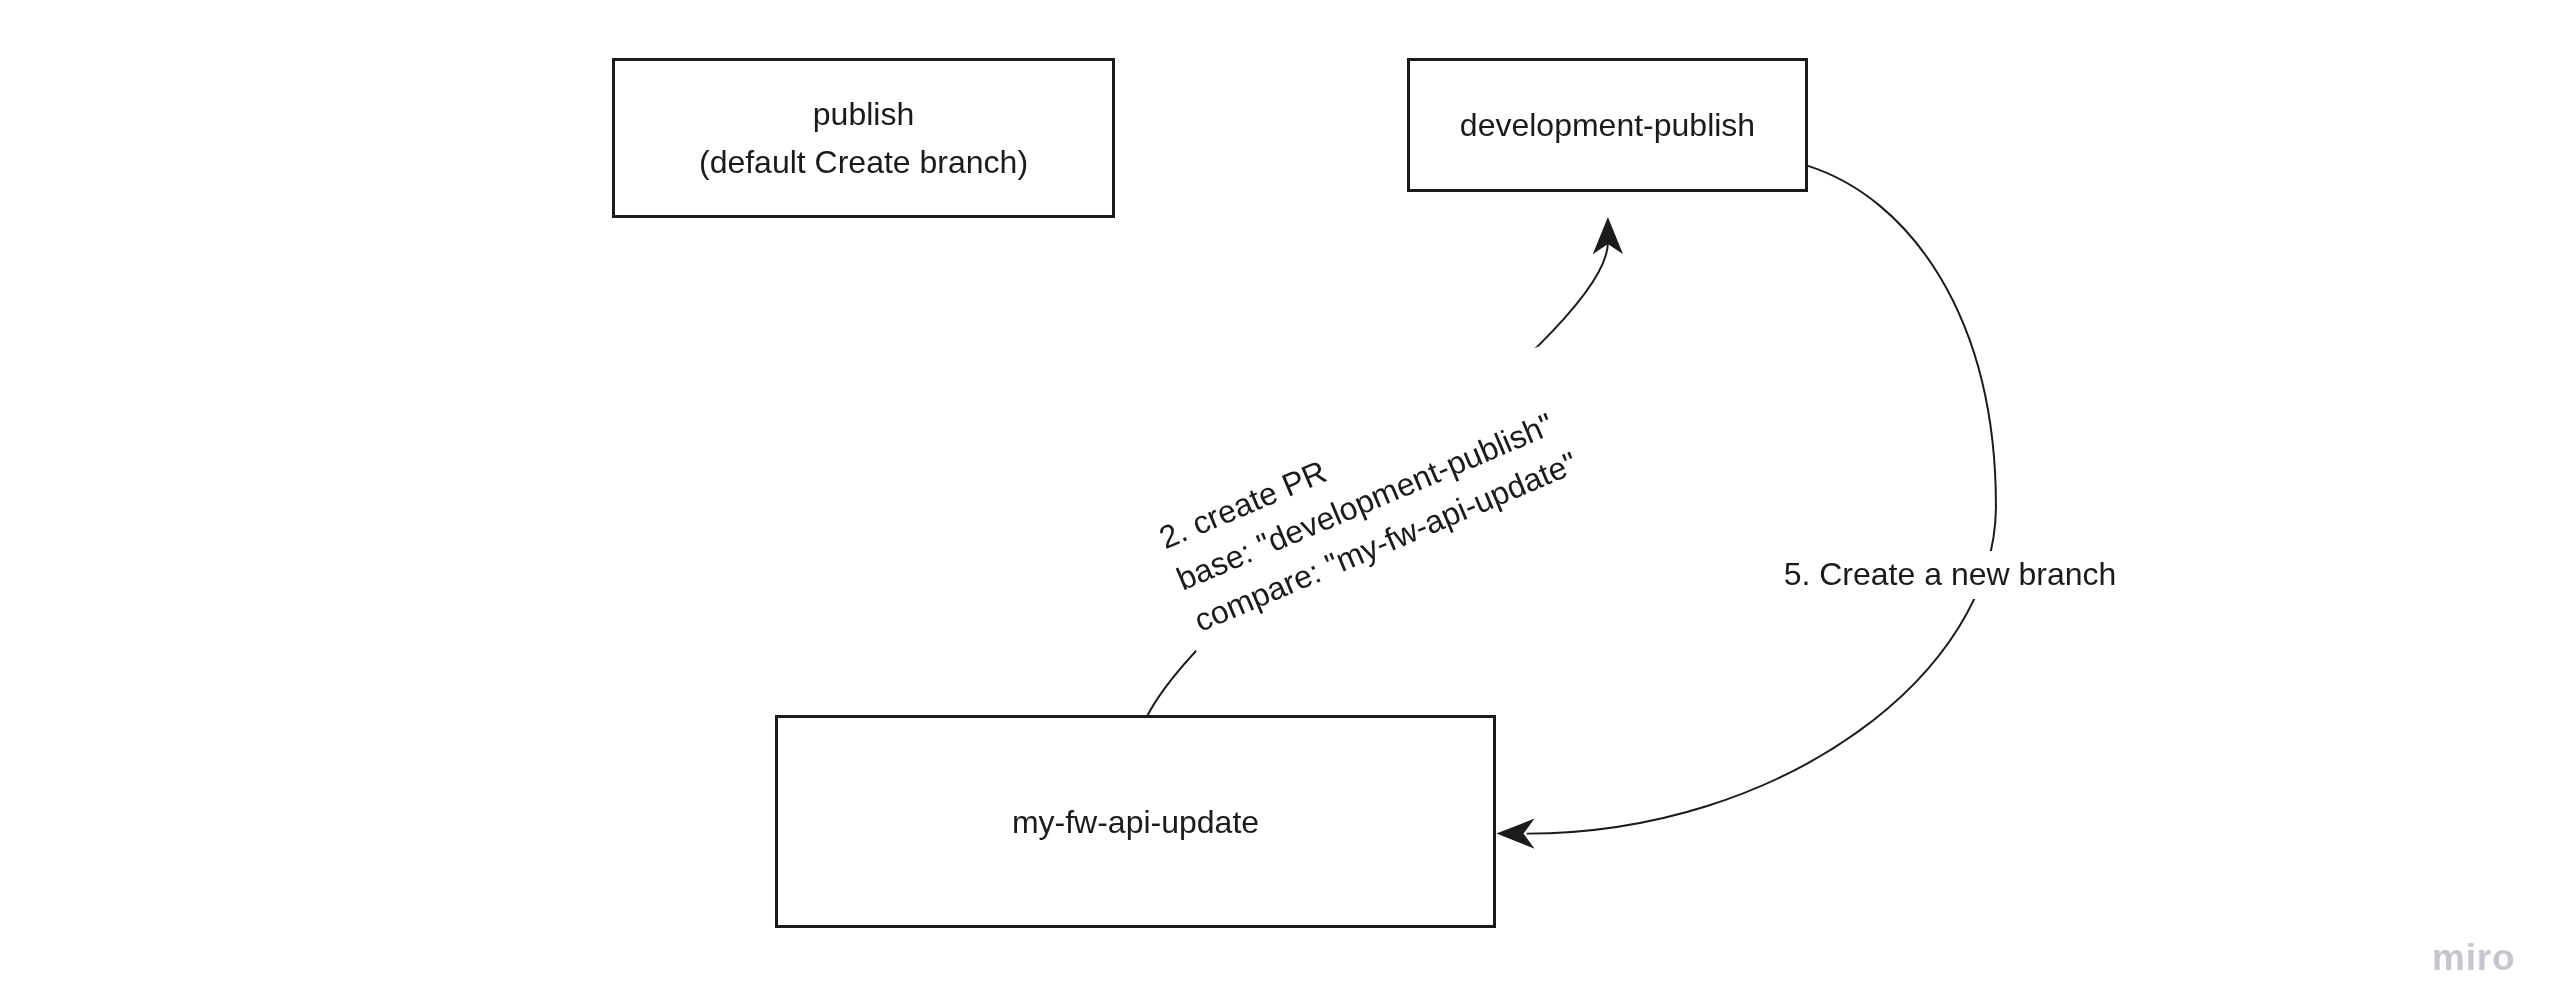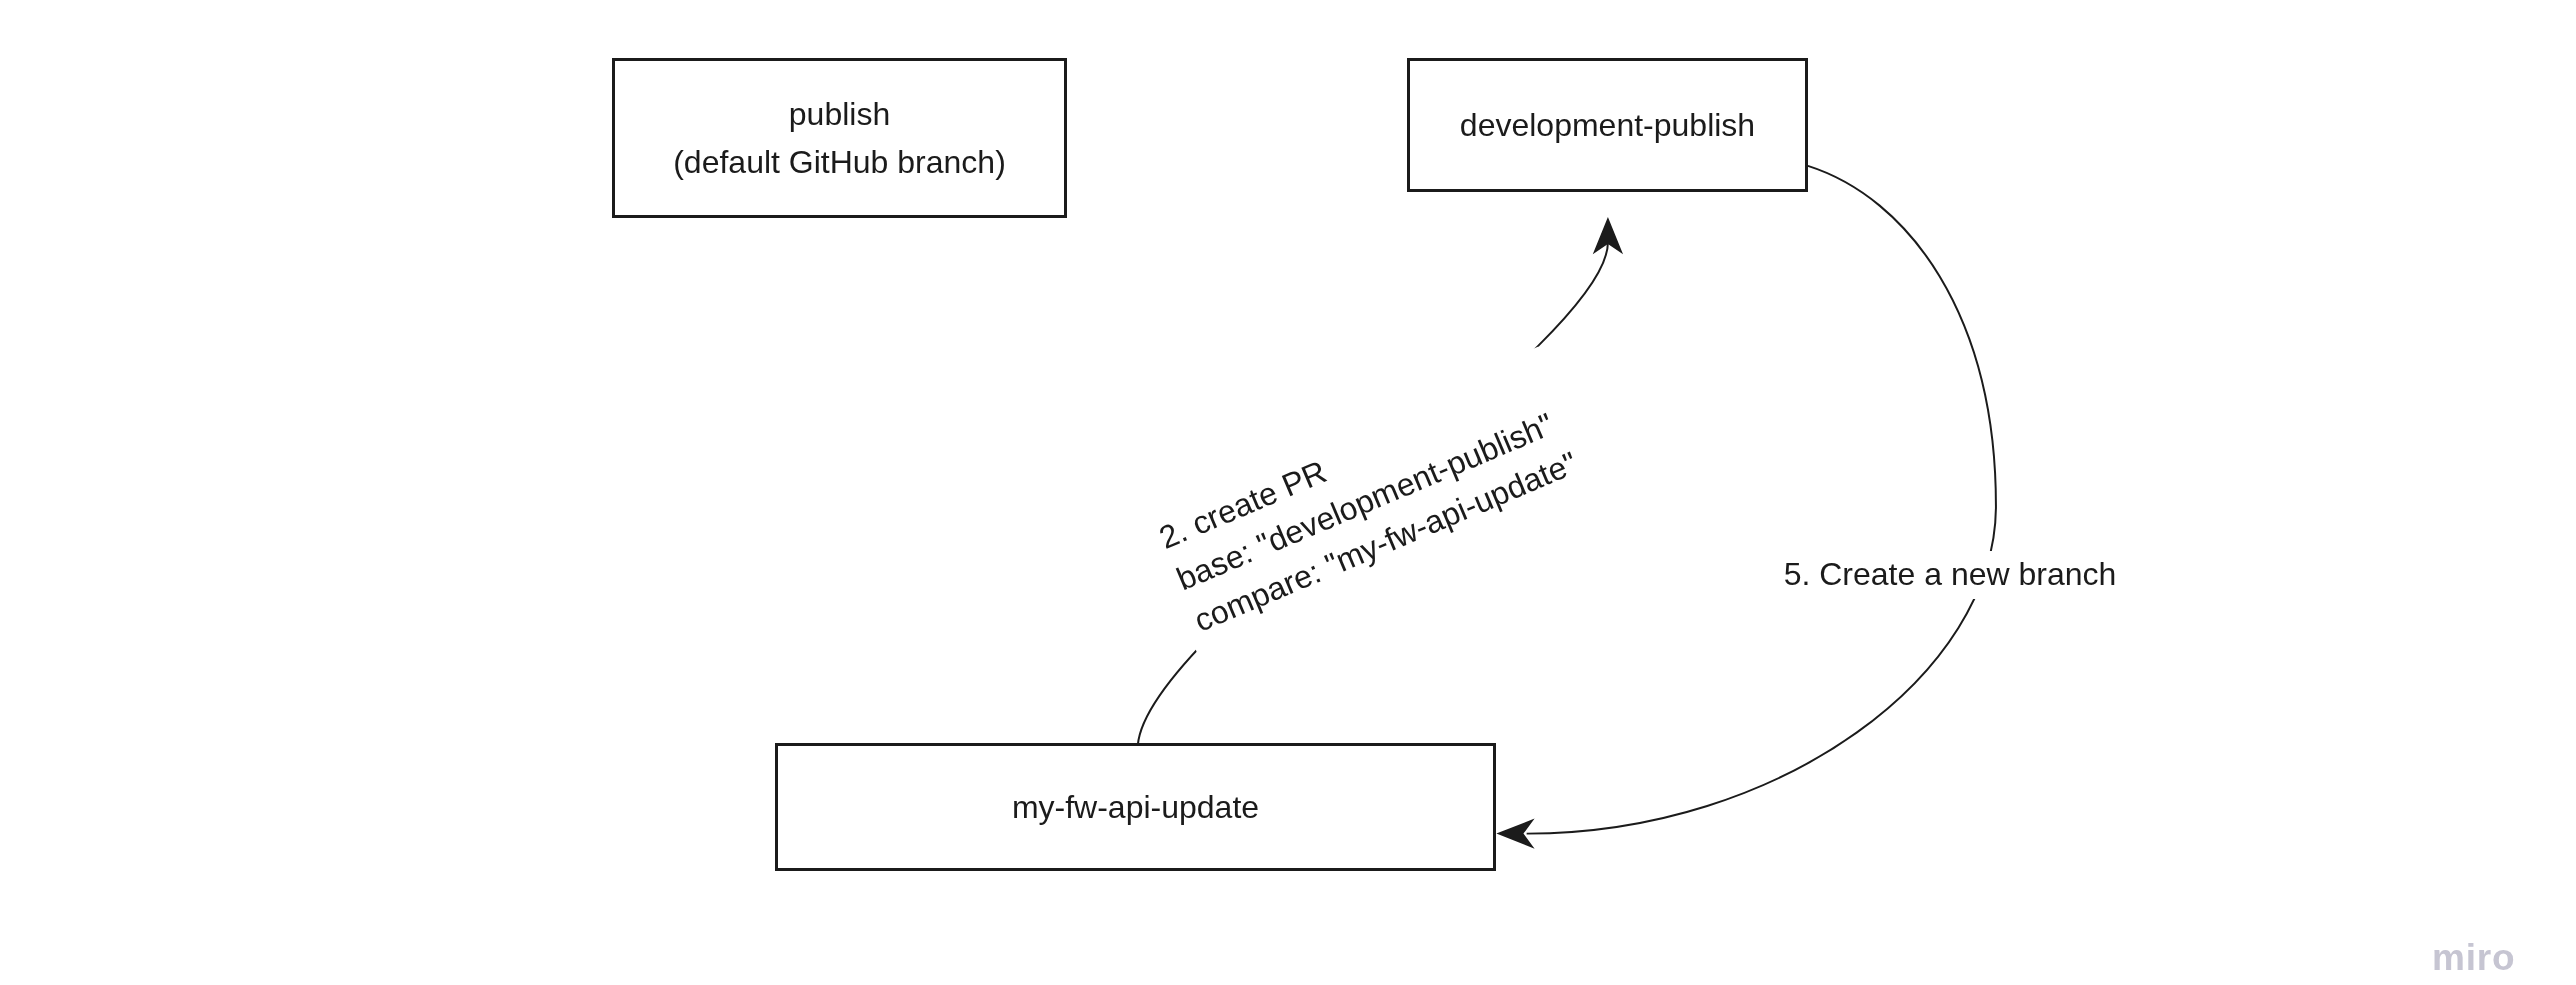--- a/index.html
+++ b/index.html
@@ -33,23 +33,23 @@
     box-sizing: border-box;
     display: flex;
     flex-direction: column;
     align-items: center;
     justify-content: center;
     text-align: center;
     font-size: 32px;
     line-height: 1.5;
     white-space: nowrap;
   }
-  #node-publish            { left: 612px;  top: 58px;  width: 455px; height: 160px; }
+  #node-publish            { left: 612px;  top: 58px;  width: 503px; height: 160px; }
   #node-development-publish{ left: 1407px; top: 58px;  width: 401px; height: 134px; }
-  #node-my-fw-api-update   { left: 775px;  top: 743px; width: 721px; height: 128px; }
+  #node-my-fw-api-update   { left: 775px;  top: 715px; width: 721px; height: 213px; }
 
   .connector-label {
     position: absolute;
     background: #ffffff;
     font-size: 32px;
     white-space: nowrap;
   }
   #label-create-branch {
     left: 1950px; top: 575px;
     transform: translate(-50%, -50%);
@@ -97,21 +97,21 @@
   </div>
 
   <div class="connector-label" id="label-create-pr">
     <div>2. create PR</div>
     <div>base: "development-publish"</div>
     <div>compare: "my-fw-api-update"</div>
   </div>
 
   <div class="node" id="node-publish">
     <div>publish</div>
-    <div>(default GitHub branch)</div>
+    <div>(default Create branch)</div>
   </div>
 
   <div class="node" id="node-development-publish">
     <div>development-publish</div>
   </div>
 
   <div class="node" id="node-my-fw-api-update">
     <div>my-fw-api-update</div>
   </div>
 

